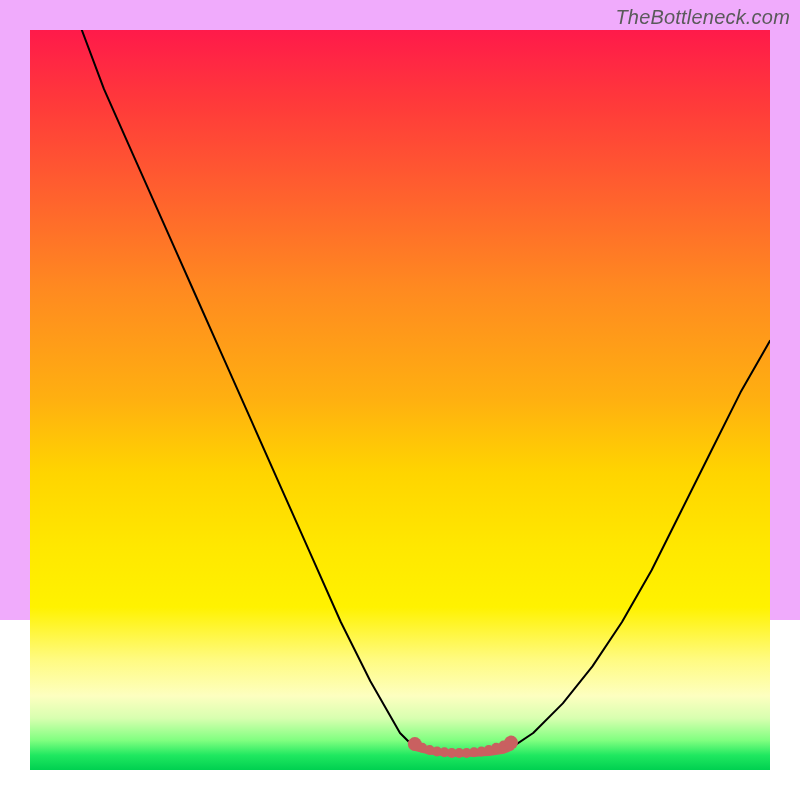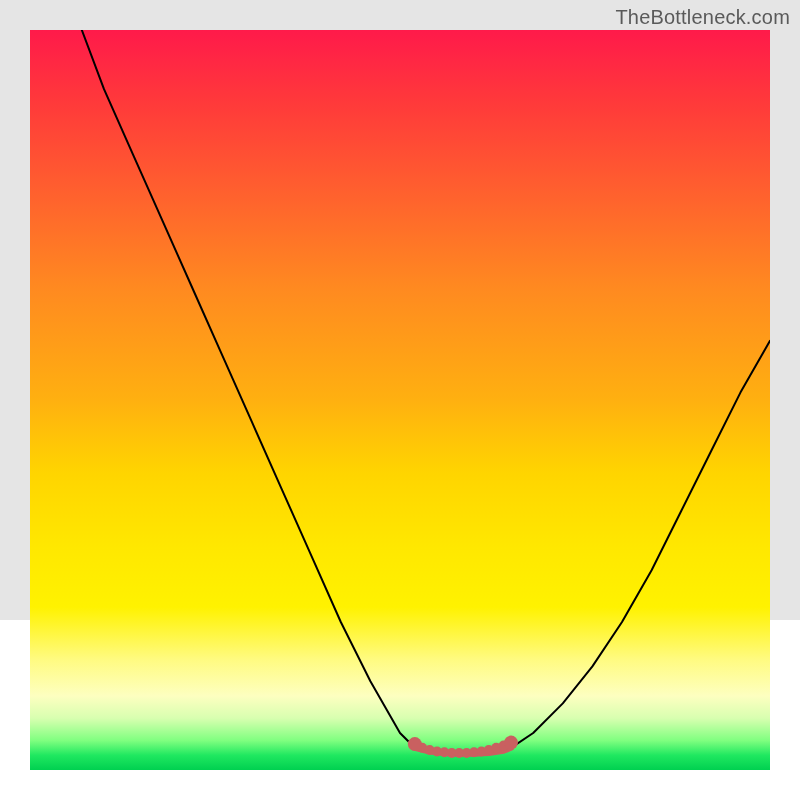--- a/index.html
+++ b/index.html
@@ -1,21 +1,22 @@
 <!DOCTYPE html>
 <html><head>
 <meta charset="utf-8">
 <style>
   * { margin: 0; padding: 0; box-sizing: border-box; }
   html, body { width: 800px; height: 800px; overflow: hidden; }
   .chart-container {
     width: 800px;
     height: 620px;
-    background: #e5e5e5;
+    background: #f0abfc;
     position: relative;
+    font-style: italic;
   }
   .plot-area {
     position: absolute;
     left: 30px;
     top: 30px;
     width: 740px;
     height: 740px;
     background: linear-gradient(to bottom,
       #ff1a4a 0%,
       #ff3a3a 10%,

